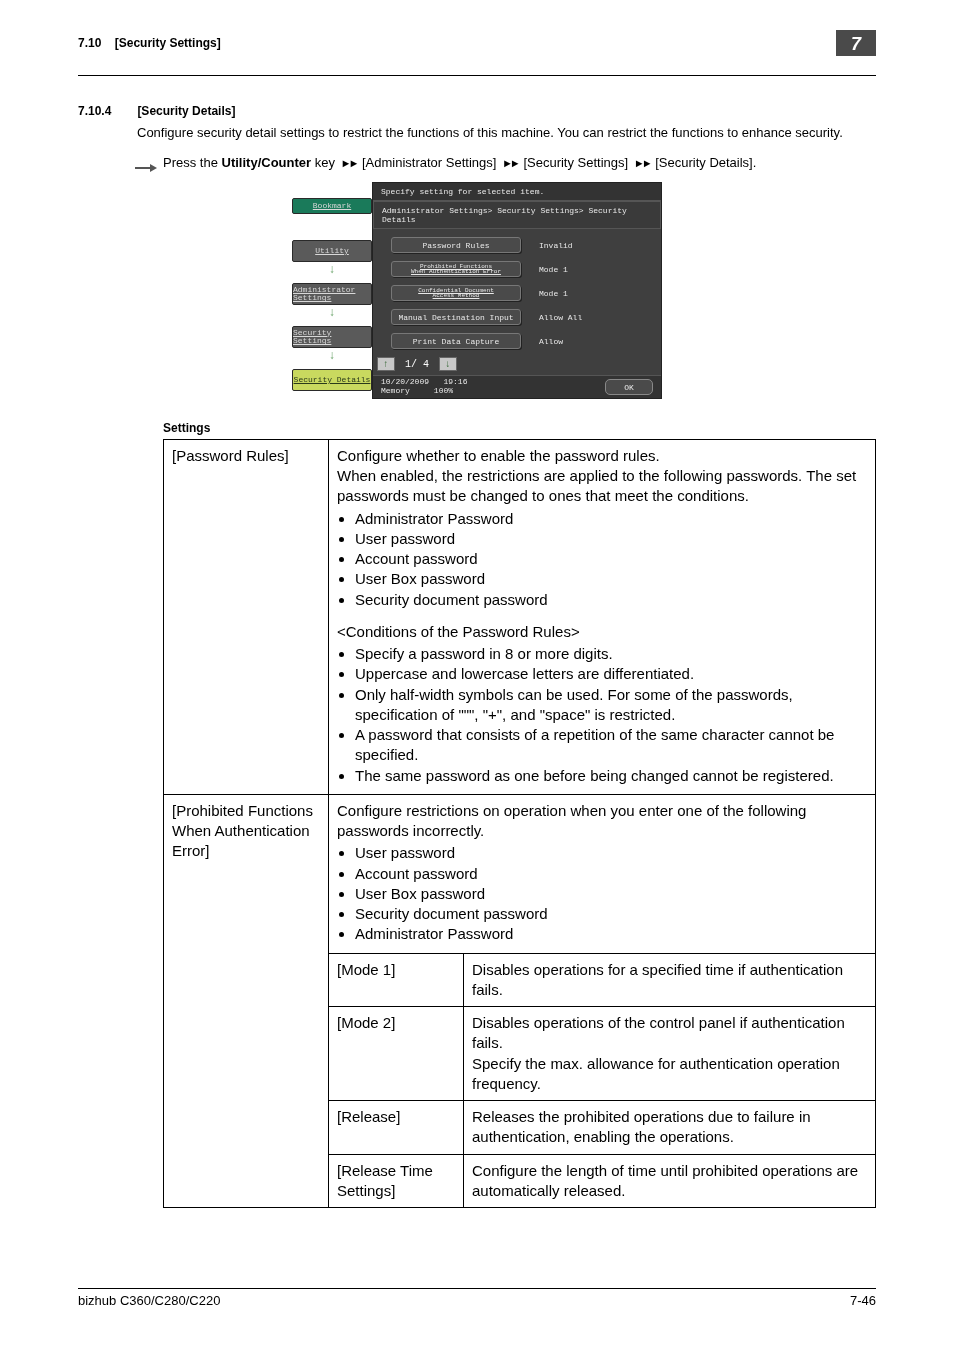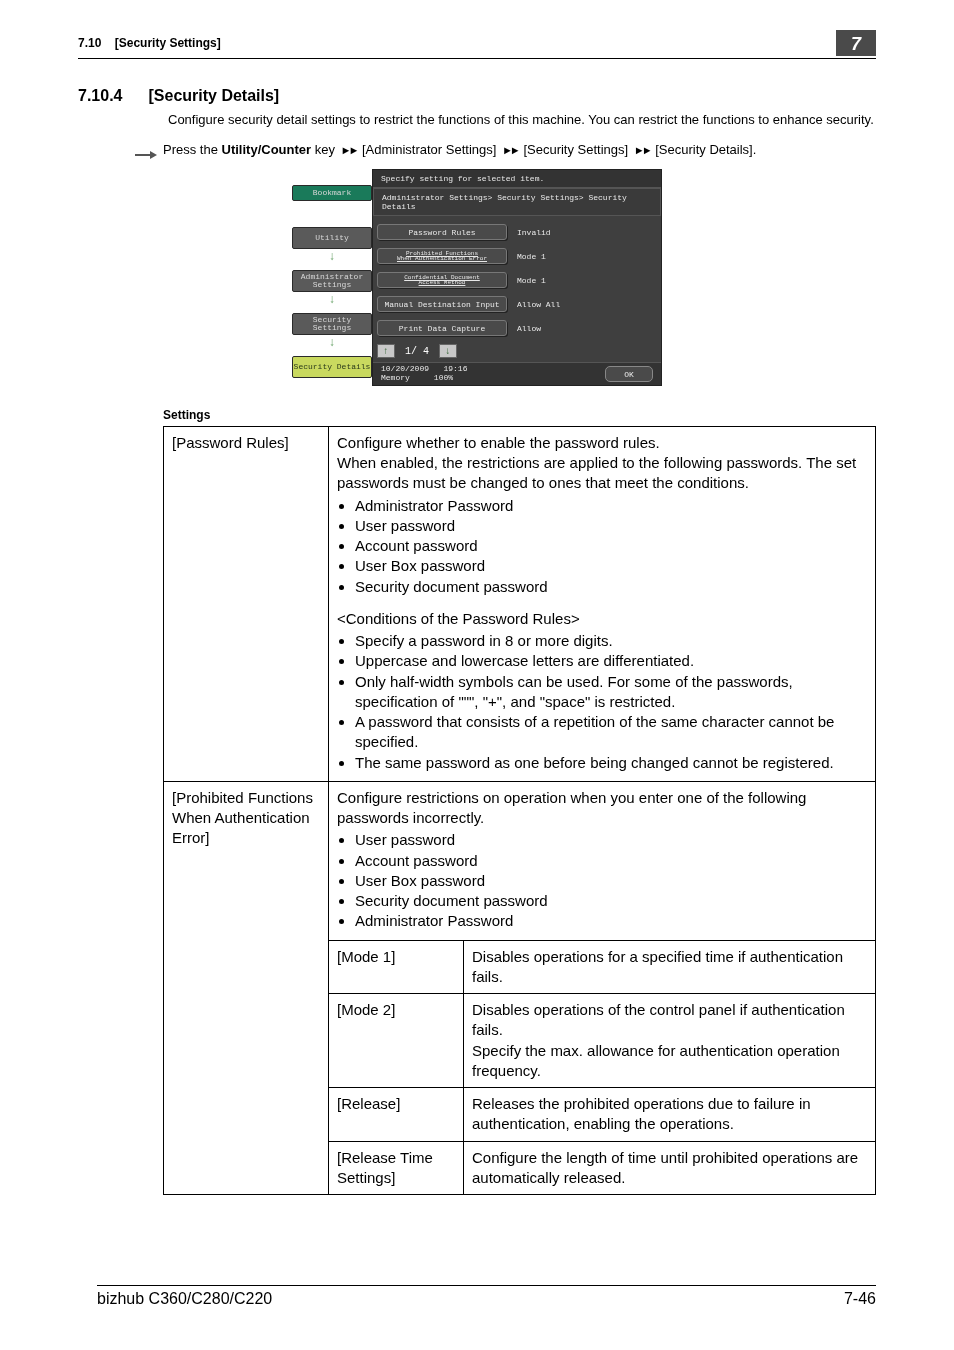--- a/index.html
+++ b/index.html
@@ -11,45 +11,45 @@
       background: #fff;
       color: #000;
       position: relative;
       padding: 36px 78px 0 78px;
     }
     .header {
       display: flex;
       justify-content: space-between;
       align-items: flex-start;
       border-bottom: 1.5px solid #000;
-      padding-bottom: 2px;
+      padding-bottom: 19px;
     }
     .header-left { font-size: 12px; font-weight: bold; }
     .chapter-tab {
       background: #4a4a4a;
       color: #fff;
       width: 40px;
       height: 26px;
       display: flex;
       align-items: flex-end;
       justify-content: center;
       font-size: 18px;
       font-weight: bold;
       font-style: italic;
       padding-bottom: 1px;
       margin-top: -6px;
     }
     .section-heading {
       display: flex;
       gap: 26px;
-      font-size: 16px;
+      font-size: 12px;
       font-weight: bold;
       margin: 28px 0 6px 0;
     }
-    .body-text { margin-left: 90px; line-height: 1.4; margin-bottom: 12px; }
+    .body-text { margin-left: 59px; line-height: 1.4; margin-bottom: 12px; }
     .nav-line { margin-left: 85px; line-height: 1.4; display: flex; align-items: center; gap: 6px; flex-wrap: wrap; }
     .arrow-lead {
       position: absolute;
       margin-left: -28px;
       width: 22px;
       height: 8px;
     }
     .arrow-lead svg { width: 100%; height: 100%; }
     .seq-arrow { font-size: 11px; letter-spacing: -3px; margin: 0 2px; }
     .screenshot-wrap { display: flex; justify-content: center; margin: 10px 0 22px; }
@@ -63,31 +63,31 @@
     .panel-left { width: 80px; display: flex; flex-direction: column; gap: 6px; padding-top: 16px; }
     .panel-right { flex: 1; background: #3f3f3f; border: 1px solid #222; }
     .side-btn {
       height: 22px;
       background: #5a5a5a;
       border: 1px solid #2a2a2a;
       border-radius: 2px;
       display: flex;
       align-items: center;
       justify-content: center;
-      text-align: center;
       line-height: 1.1;
       color: #d8d8d8;
+      text-decoration: underline;
     }
     .side-btn.bookmark { background: #1a7a5a; height: 16px; }
     .side-btn.active { background: #c9d95f; color: #2a3a1a; }
     .side-down { text-align: center; font-size: 12px; color: #6aa36a; margin-top:-5px; }
     .panel-title { background: #333; padding: 4px 8px; border-bottom: 1px solid #555; }
     .panel-bc { background: #3a3a3a; padding: 4px 8px; border: 1px solid #555; }
     .panel-body { padding: 8px 4px 4px; }
-    .panel-row { display: flex; gap: 6px; margin-bottom: 8px; align-items: center; }
+    .panel-row { display: flex; gap: 14px; margin-bottom: 8px; align-items: center; margin-left: 14px; }
     .pbtn {
       background: #4a4a4a;
       border: 1px solid #777;
       border-radius: 3px;
       height: 16px;
       width: 130px;
       display: flex;
       align-items: center;
       justify-content: center;
       box-shadow: 1px 1px 0 #222;
@@ -106,23 +106,22 @@
     .tbl ul { list-style: disc; padding-left: 18px; margin: 2px 0; }
     .sub-head { margin-top: 12px; }
     .footer {
       position: absolute;
       bottom: 42px;
       left: 78px;
       right: 78px;
       border-top: 1px solid #000;
       display: flex;
       justify-content: space-between;
-      font-size: 16px;
+      font-size: 13px;
       padding-top: 4px;
-      margin-left: 19px;
     }
   </style>
 </head>
 <body>
 
 <div class="header">
   <div class="header-left">
     <span>7.10</span>&nbsp;&nbsp;&nbsp;&nbsp;<span>[Security Settings]</span>
   </div>
   <div class="chapter-tab">7</div>

